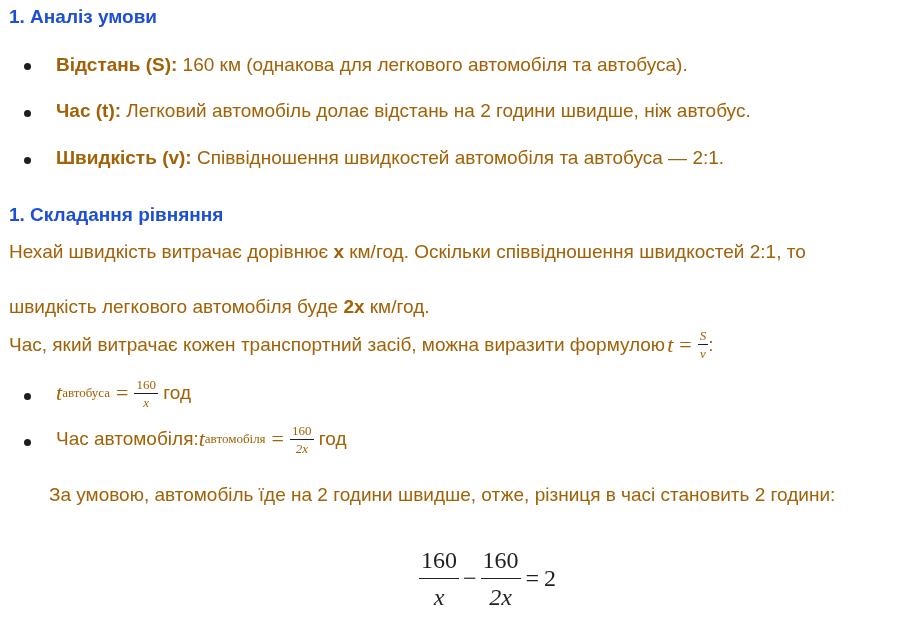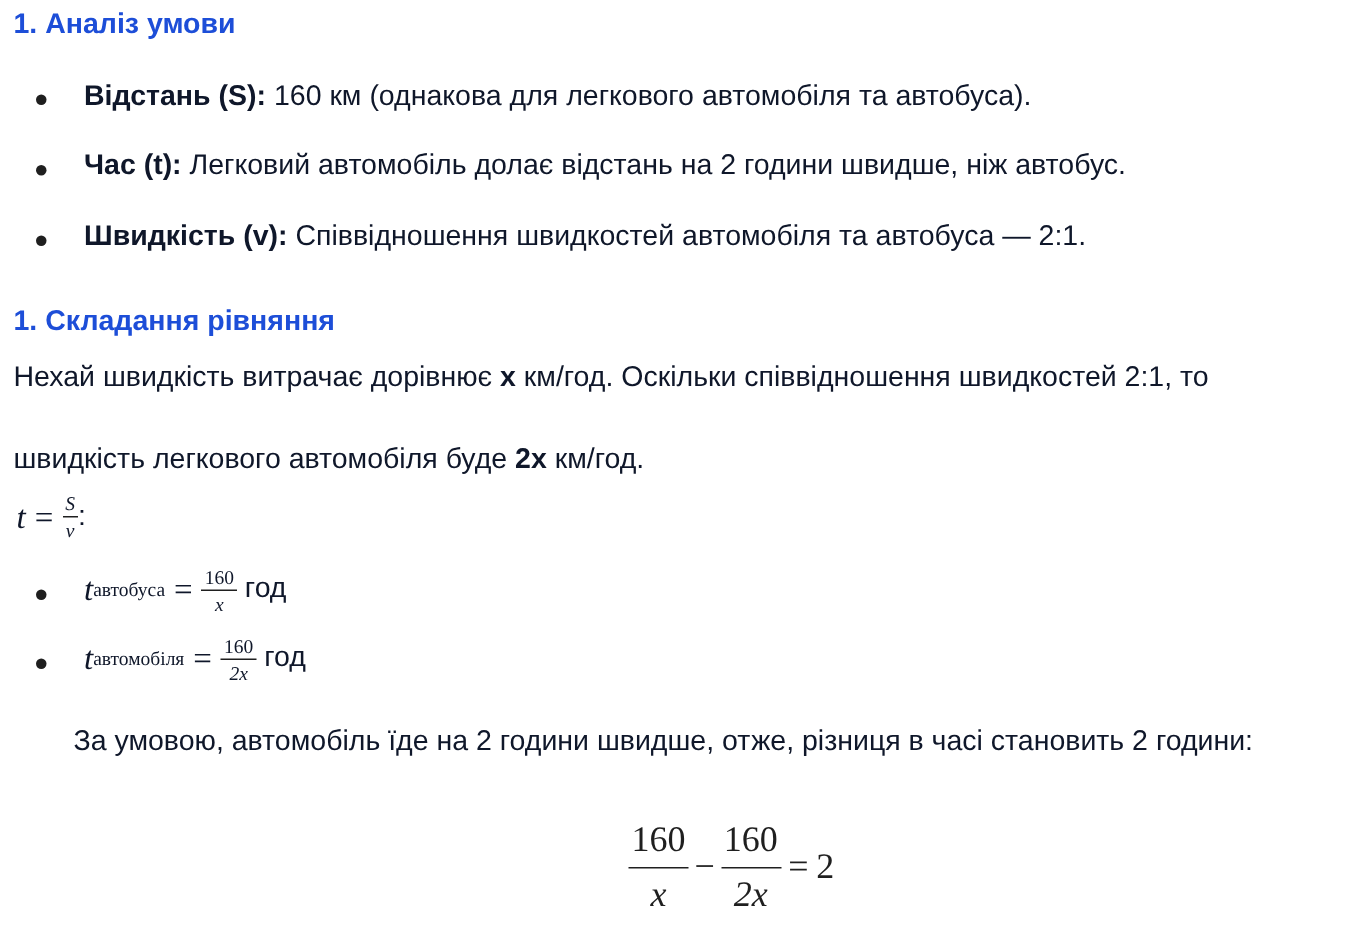--- a/index.html
+++ b/index.html
@@ -16,21 +16,21 @@
       color: #1f1f1f;
     }
     .abs { position: absolute; white-space: nowrap; }
     .heading {
       font-size: 19px;
       font-weight: bold;
       color: #1d4ed8;
     }
     .text {
       font-size: 19px;
-      color: #0f172a;
+      color: #a16207;
     }
     .bold { font-weight: bold; }
     .bullet {
       position: absolute;
       width: 7px;
       height: 7px;
       border-radius: 50%;
       background: #1f1f1f;
     }
     .math {
@@ -91,20 +91,21 @@
 <div class="abs heading" style="left:9px; top:204px;">1. Складання рівняння</div>
 
 <div class="abs text" style="left:9px; top:241px;">
   <span>Нехай швидкість витрачає дорівнює </span><span class="bold">x</span><span> км/год. Оскільки співвідношення швидкостей 2:1, то</span>
 </div>
 <div class="abs text" style="left:9px; top:296px;">
   <span>швидкість легкового автомобіля буде </span><span class="bold">2x</span><span> км/год.</span>
 </div>
 
 <div class="abs text" style="left:9px; top:329px; display:flex; align-items:center;">
+  <span>Час, який витрачає кожен транспортний засіб, можна виразити формулою </span>
   <span class="mi" style="font-size:22px; margin-left:2px;">t</span>
   <span class="op">=</span>
   <span class="frac small-frac">
     <span class="num mi">S</span>
     <span class="bar"></span>
     <span class="den mi">v</span>
   </span>
   <span>:</span>
 </div>
 
@@ -119,20 +120,21 @@
         <span class="num">160</span>
         <span class="bar"></span>
         <span class="den mi">x</span>
       </span>
       <span style="white-space:pre;"> год</span>
     </div>
   </div>
   <div>
     <span class="bullet" style="left:24px; top:439px;"></span>
     <div class="abs text" style="left:56px; top:422px; display:flex; align-items:center; height:34px;">
+      <span>Час автомобіля: </span>
       <span class="mi" style="font-size:22px;">t</span>
         <span class="sub">автомобіля</span>
       <span class="op">=</span>
       <span class="frac small-frac">
         <span class="num">160</span>
         <span class="bar"></span>
         <span class="den mi">2x</span>
       </span>
       <span style="white-space:pre;"> год</span>
     </div>

